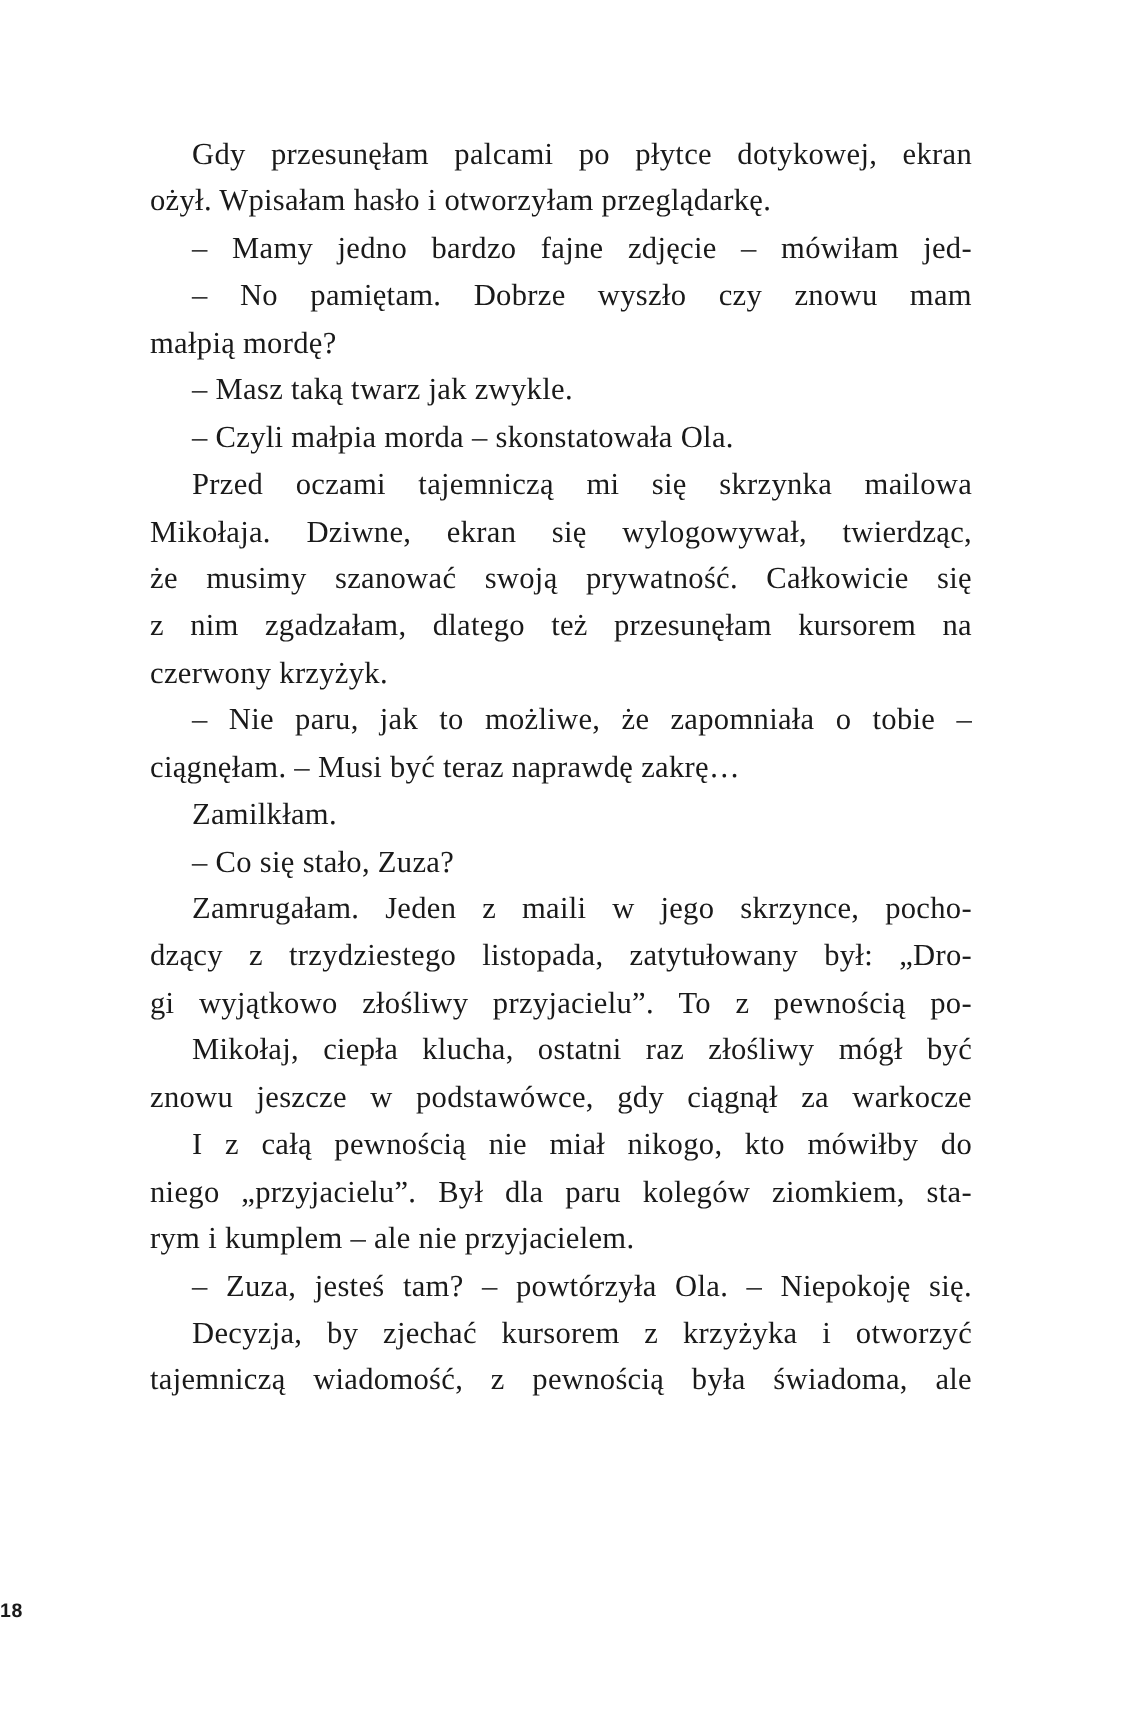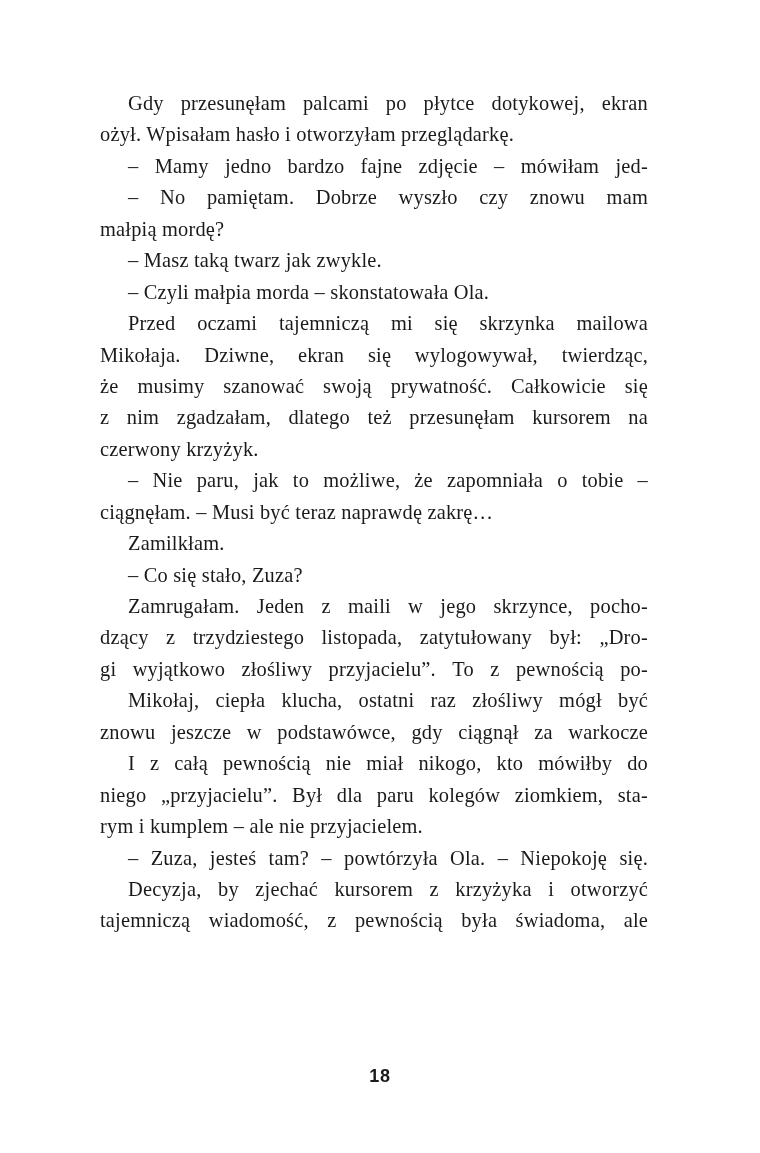--- a/index.html
+++ b/index.html
@@ -55,24 +55,24 @@
   
   .indent {
     padding-left: 28px;
   }
 
   .page-number {
     position: absolute;
     left: 0;
     right: 0;
     top: 1066px;
-    text-align: center;
+    text-align: left;
     font-family: "Liberation Sans", "DejaVu Sans", sans-serif;
     font-weight: bold;
-    font-size: 18px;
+    font-size: 13px;
     color: #1a1a1a;
     letter-spacing: 0.04em;
   }
 </style>
 </head>
 <body>
 
 <div class="page">
 
   <div class="text-block" id="text-block">

